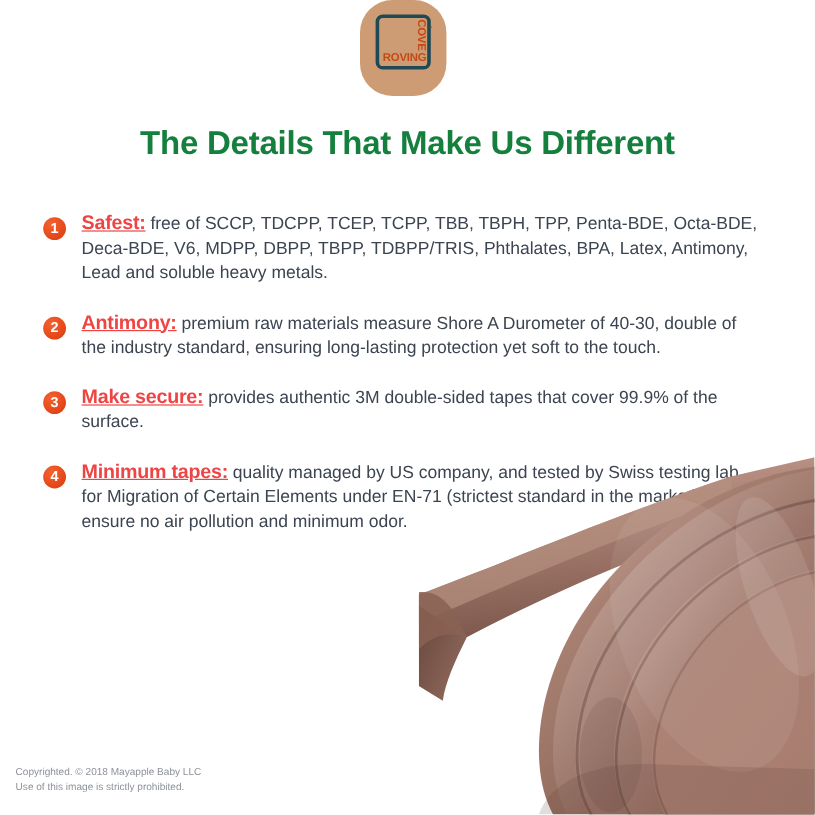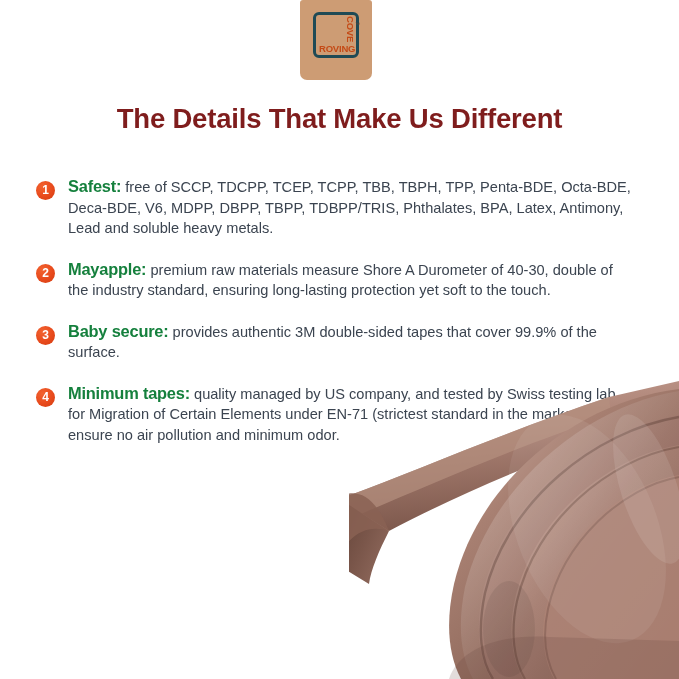--- a/index.html
+++ b/index.html
@@ -25,20 +25,21 @@
     position: absolute;
     left: 300px;
     top: 0px;
     width: 72px;
     height: 80px;
     background: #cd9c74;
     border-bottom-left-radius: 7px;
     border-bottom-right-radius: 7px;
     border-top-left-radius: 3px;
     border-top-right-radius: 3px;
+    border-radius: 27px;
   }
   .logo-inner {
     position: absolute;
     left: 13px;
     top: 12px;
     width: 46px;
     height: 46px;
     border: 3px solid #1f4a55;
     border-radius: 6px;
   }
@@ -75,21 +76,21 @@
 
   
   .page-title {
     position: absolute;
     left: 0;
     top: 103px;
     width: 679px;
     text-align: center;
     font-size: 27.5px;
     font-weight: bold;
-    color: #7f1d1d;
+    color: #15803d;
     letter-spacing: -0.2px;
     font-family: "Liberation Sans", sans-serif;
   }
 
   
   .detail-list {
     position: absolute;
     left: 36px;
     top: 176px;
     width: 600px;
@@ -119,22 +120,23 @@
 
   .detail-text {
     font-size: 14.6px;
     line-height: 20.5px;
     color: #3b4450;
     font-family: "Liberation Sans", sans-serif;
   }
   .detail-lead {
     font-size: 16.4px;
     font-weight: bold;
-    color: #15803d;
-    letter-spacing: -0.2px;
+    color: #ef4444;
+    letter-spacing: -0.2px;
+    text-decoration: underline;
   }
 
   
   .product-photo {
     position: absolute;
     right: 0;
     bottom: 0;
     width: 330px;
     height: 300px;
     overflow: hidden;
@@ -172,28 +174,28 @@
     <div class="detail-item">
       <span class="bullet">1</span>
       <div class="detail-text">
         <span class="detail-lead">Safest:</span><span> free of SCCP, TDCPP, TCEP, TCPP, TBB, TBPH, TPP, Penta-BDE, Octa-BDE, Deca-BDE, V6, MDPP, DBPP, TBPP, TDBPP/TRIS, Phthalates, BPA, Latex, Antimony, Lead and soluble heavy metals.</span>
       </div>
     </div>
 
     <div class="detail-item">
       <span class="bullet">2</span>
       <div class="detail-text">
-        <span class="detail-lead">Mayapple:</span><span> premium raw materials measure Shore A Durometer of 40-30, double of the industry standard, ensuring long-lasting protection yet soft to the touch.</span>
+        <span class="detail-lead">Antimony:</span><span> premium raw materials measure Shore A Durometer of 40-30, double of the industry standard, ensuring long-lasting protection yet soft to the touch.</span>
       </div>
     </div>
 
     <div class="detail-item">
       <span class="bullet">3</span>
       <div class="detail-text">
-        <span class="detail-lead">Baby secure:</span><span> provides authentic 3M double-sided tapes that cover 99.9% of the surface.</span>
+        <span class="detail-lead">Make secure:</span><span> provides authentic 3M double-sided tapes that cover 99.9% of the surface.</span>
       </div>
     </div>
 
     <div class="detail-item">
       <span class="bullet">4</span>
       <div class="detail-text">
         <span class="detail-lead">Minimum tapes:</span><span> quality managed by US company, and tested by Swiss testing lab for Migration of Certain Elements under EN-71 (strictest standard in the market) to ensure no air pollution and minimum odor.</span>
       </div>
     </div>
 
@@ -260,14 +262,18 @@
         <path d="M 330 300 L 330 12 C 240 26, 142 104, 116 208 C 108 248, 112 278, 124 300 Z" fill="url(#gShine)"></path>
         <ellipse cx="238" cy="150" rx="70" ry="120" fill="#ffffff" opacity="0.07" transform="rotate(-22 238 150)"></ellipse>
         <ellipse cx="300" cy="110" rx="28" ry="78" fill="#ffffff" opacity="0.10" transform="rotate(-18 300 110)"></ellipse>
         <ellipse cx="160" cy="250" rx="26" ry="48" fill="#000000" opacity="0.07"></ellipse>
 
         <path d="M 100 300 C 110 270, 150 255, 200 258 L 330 262 L 330 300 Z" fill="#5d3f35" opacity="0.18"></path>
       </g>
     </svg>
   </div>
 
+  <div class="copyright">
+    <div>Copyrighted. © 2018 Mayapple Baby LLC</div>
+    <div>Use of this image is strictly prohibited.</div>
+  </div>
 
 </div>
 
 </body></html>

